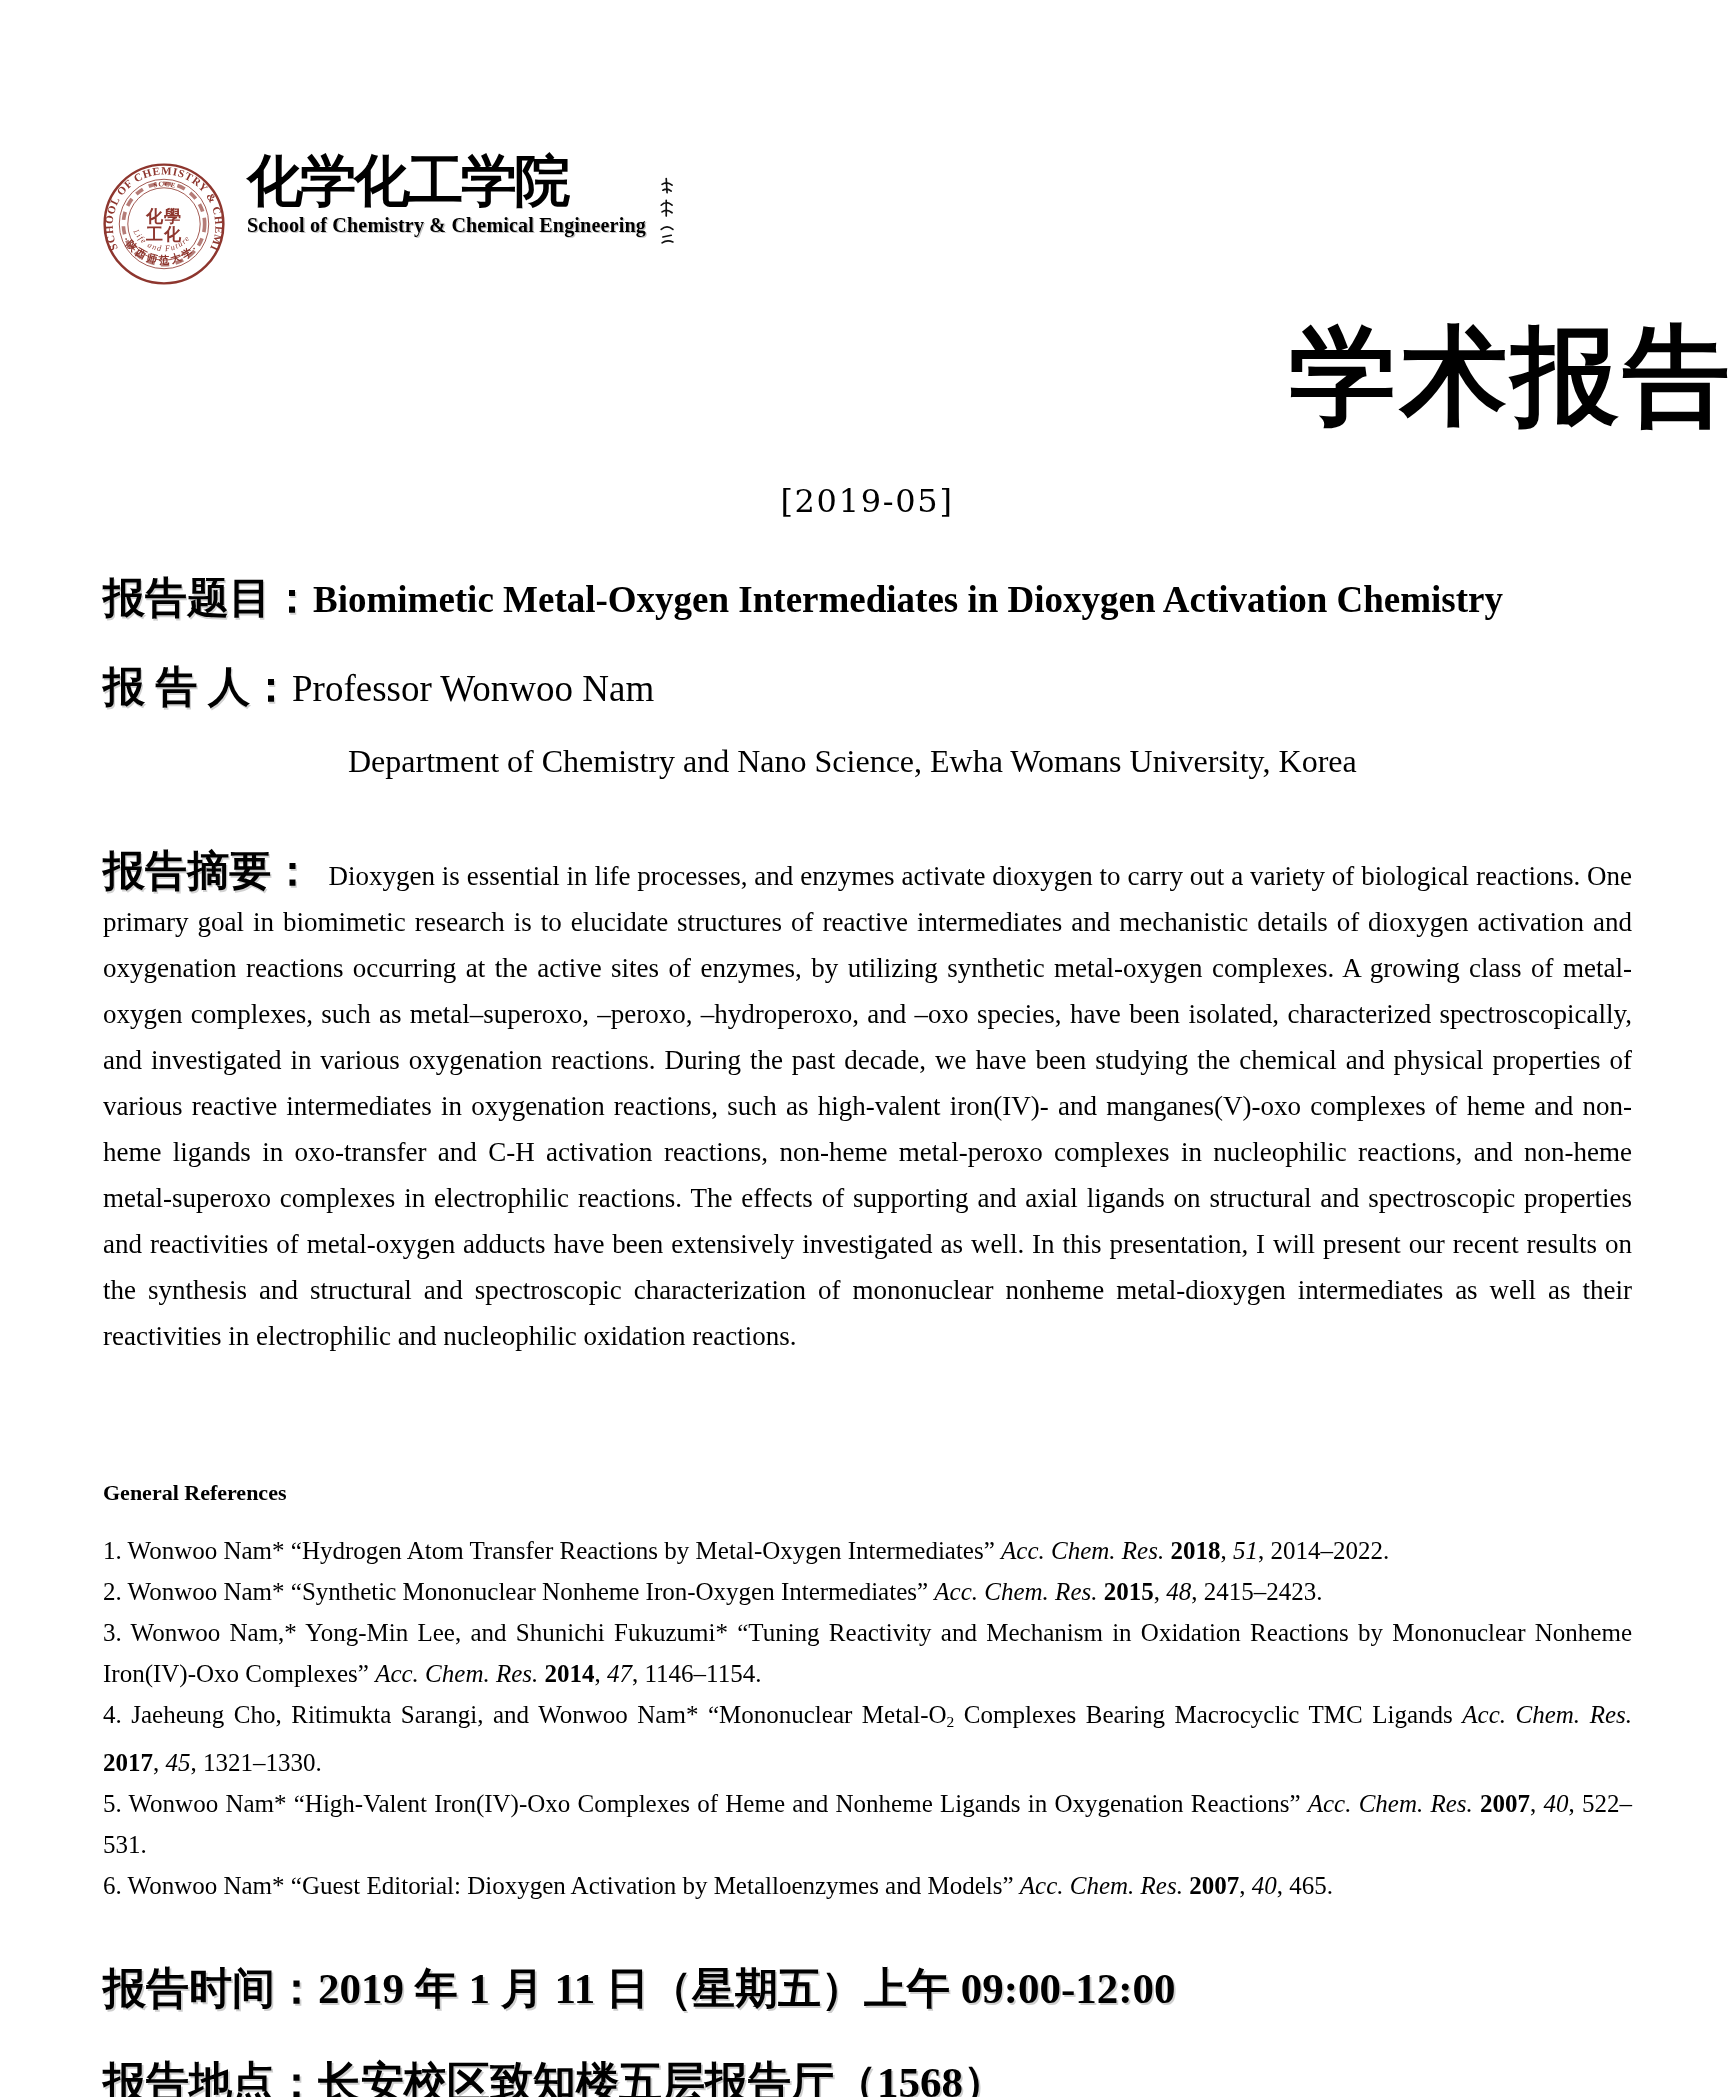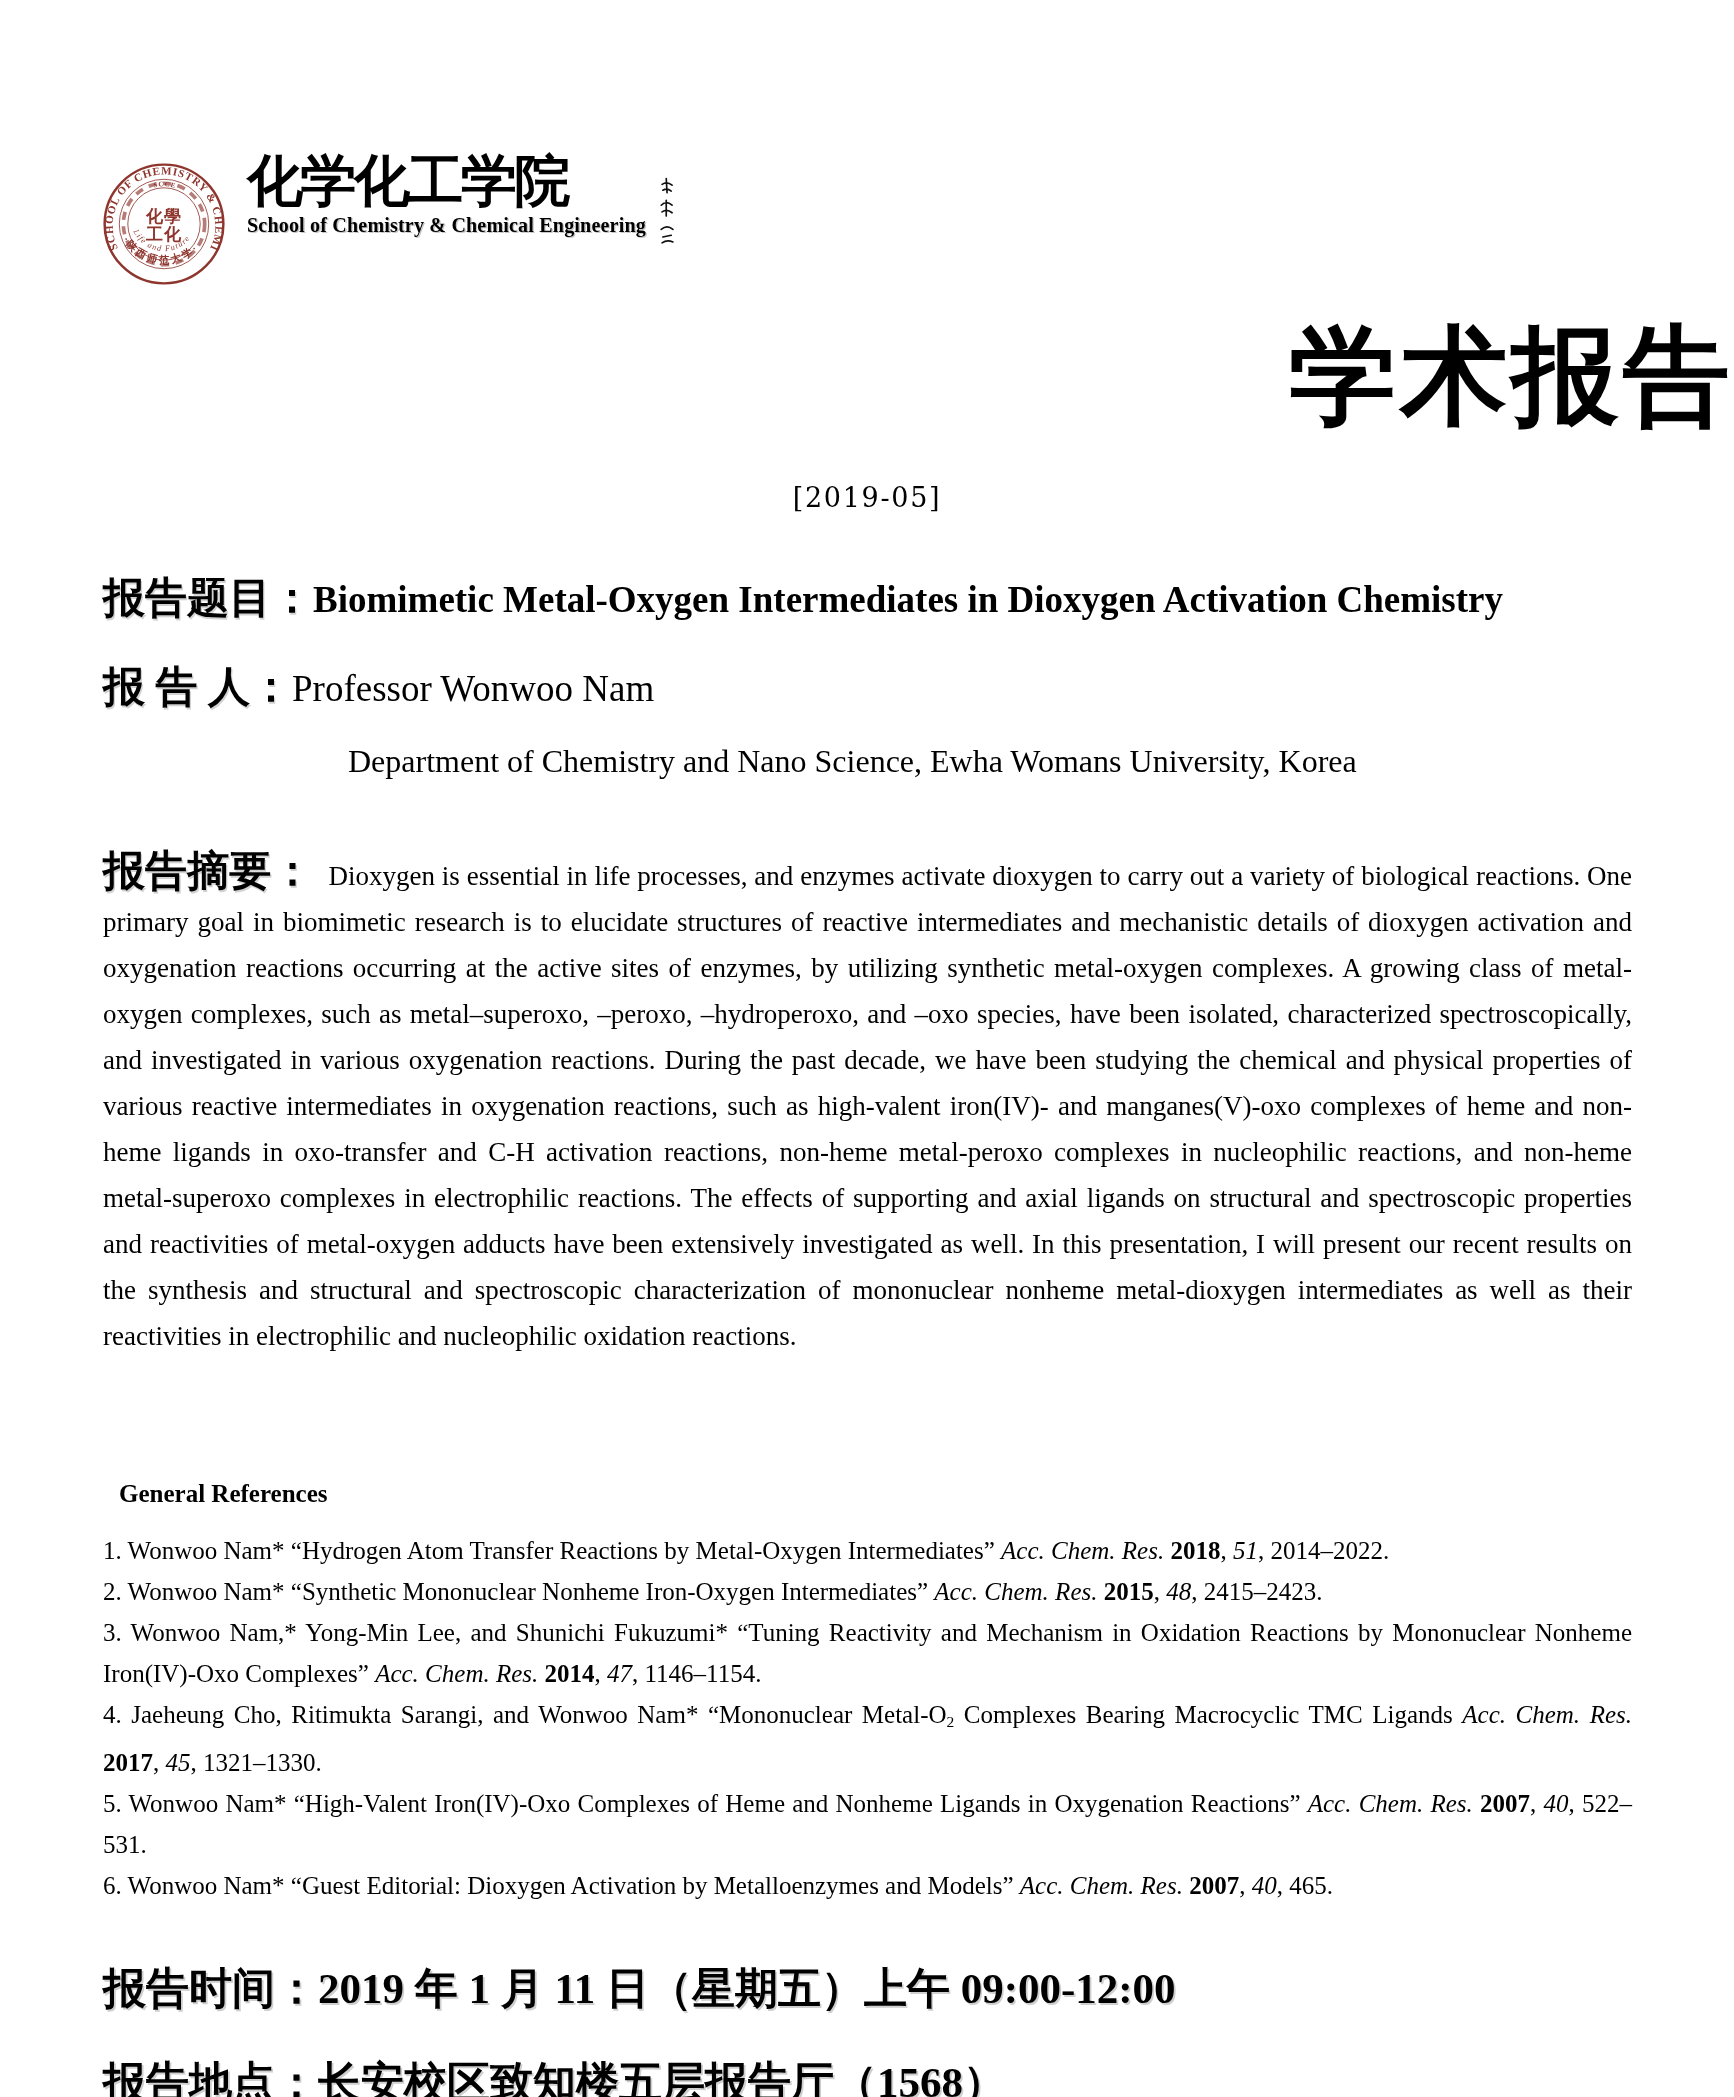--- a/index.html
+++ b/index.html
@@ -11,38 +11,38 @@
   .seal{width:122px;height:122px;margin-top:12.6px;flex:0 0 auto;}
   .logo-textcol{margin-left:22px;}
   .logo-zh{font-family:Liberation Sans, sans-serif;font-weight:bold;font-size:56px;line-height:1.1;letter-spacing:-2.5px;white-space:nowrap;}
   .logo-en{font-family:"Liberation Serif","DejaVu Serif",serif;font-weight:bold;font-size:20px;margin-top:2.5px;letter-spacing:0.2px;text-shadow:1.3px 1.3px 0 #c6c6c6;white-space:nowrap;}
   .logo-sig{margin-left:11px;margin-top:26px;}
 
   
   .main-title{position:absolute;top:313px;left:0;width:100%;text-align:right;
     font-family:cursive;font-weight:bold;font-size:107px;line-height:1.2;letter-spacing:4.2px;white-space:nowrap;}
   .issue{position:absolute;top:482px;left:0;width:100%;text-align:center;
-    font-family:"DejaVu Serif",serif;font-size:27px;letter-spacing:1.7px;}
+    font-family:"DejaVu Serif",serif;font-size:32px;letter-spacing:1.7px;}
 
   
   .row{position:absolute;left:103px;right:103px;white-space:nowrap;}
   .lbl{font-weight:bold;font-size:42px;text-shadow:1.3px 1.7px 0 #d2d2d2;}
   .row-title{top:570px;}
   .row-title .val{font-weight:bold;font-size:37px;}
   .row-speaker{top:659px;}
   .row-speaker .val{font-size:37px;}
   .affiliation{position:absolute;top:743px;left:348px;font-size:32px;}
 
   
   .abstract{position:absolute;top:821px;left:103px;width:1529px;
     text-align:justify;font-size:27px;line-height:46px;}
   .abstract .lbl{margin-right:15px;line-height:46px;}
 
   
-  .refs-heading{position:absolute;top:1480px;left:119px;font-weight:bold;font-size:25px;}
+  .refs-heading{position:absolute;top:1480px;left:103px;font-weight:bold;font-size:22px;}
   .refs{position:absolute;top:1530px;left:103px;width:1529px;font-size:25px;line-height:41px;text-align:justify;}
   .refs p{margin:0;}
   .seg-i{font-style:italic;}
   .seg-b{font-weight:bold;}
   .seg-sub{font-size:0.62em;vertical-align:-0.25em;}
 
   
   .schedule{position:absolute;left:103px;font-weight:bold;font-size:43px;white-space:nowrap;
     text-shadow:1.7px 2.1px 0 #cfcfcf;}
   .schedule-time{top:1960px;}

